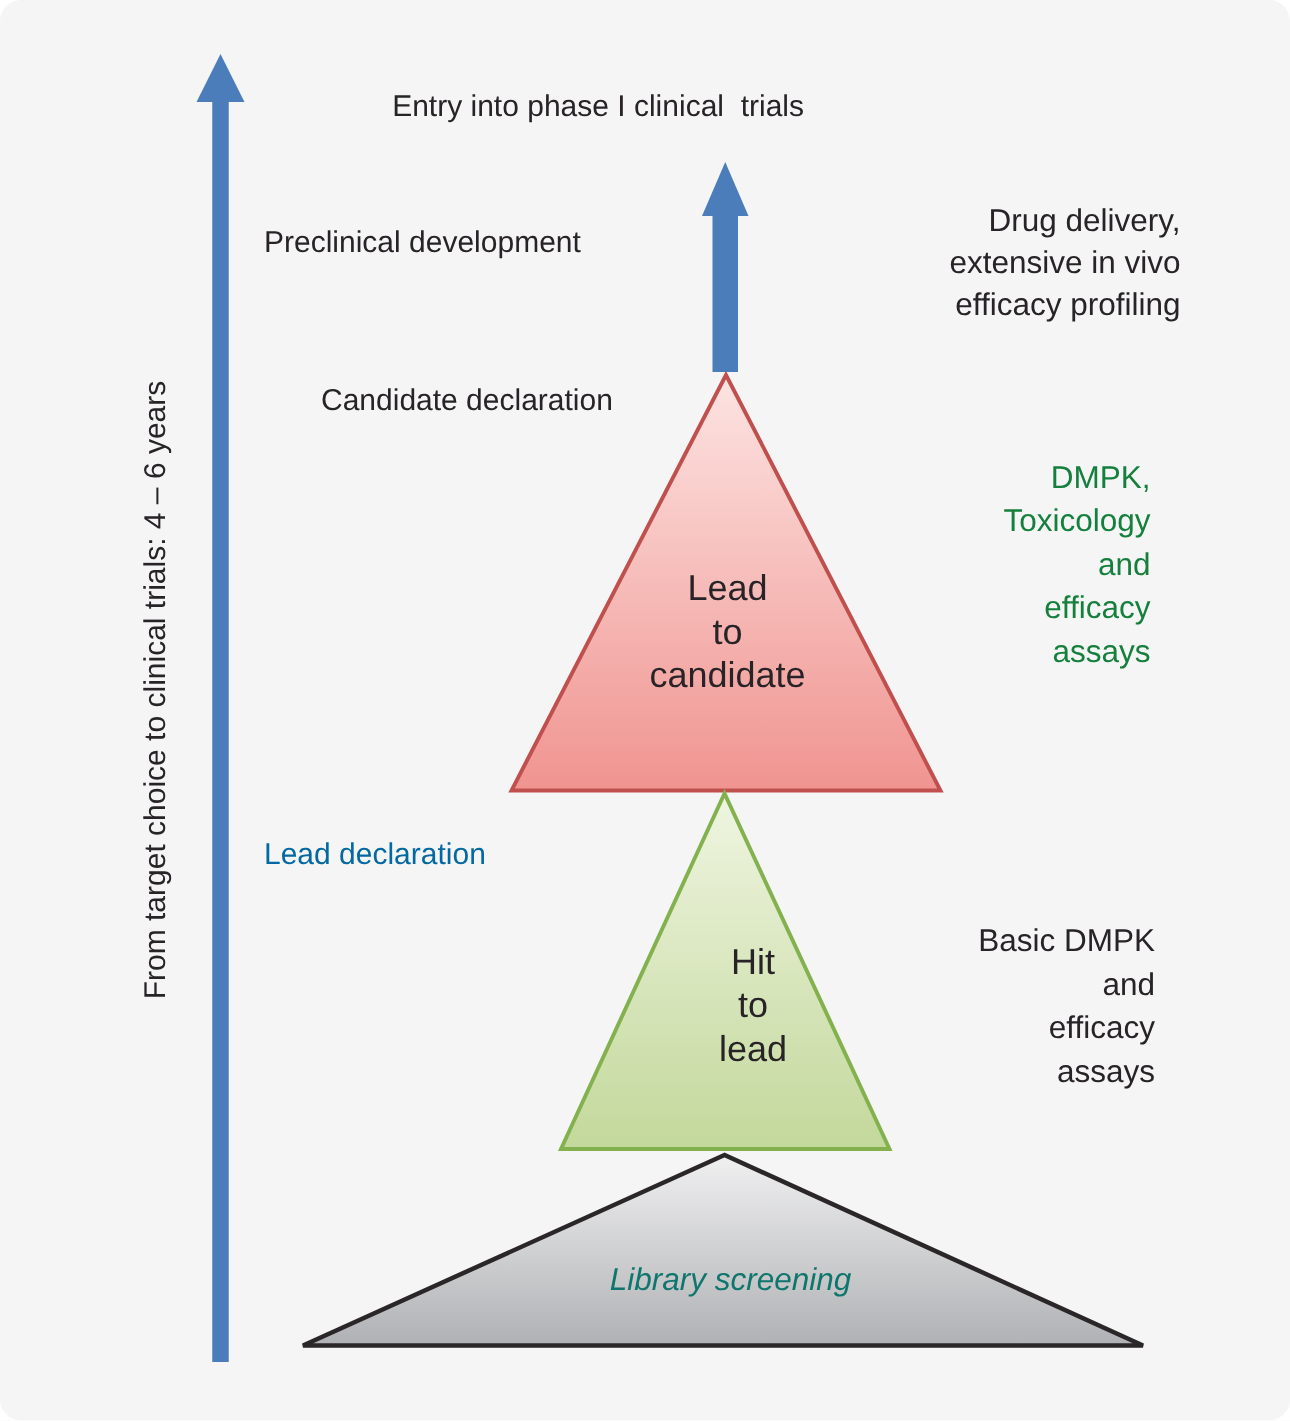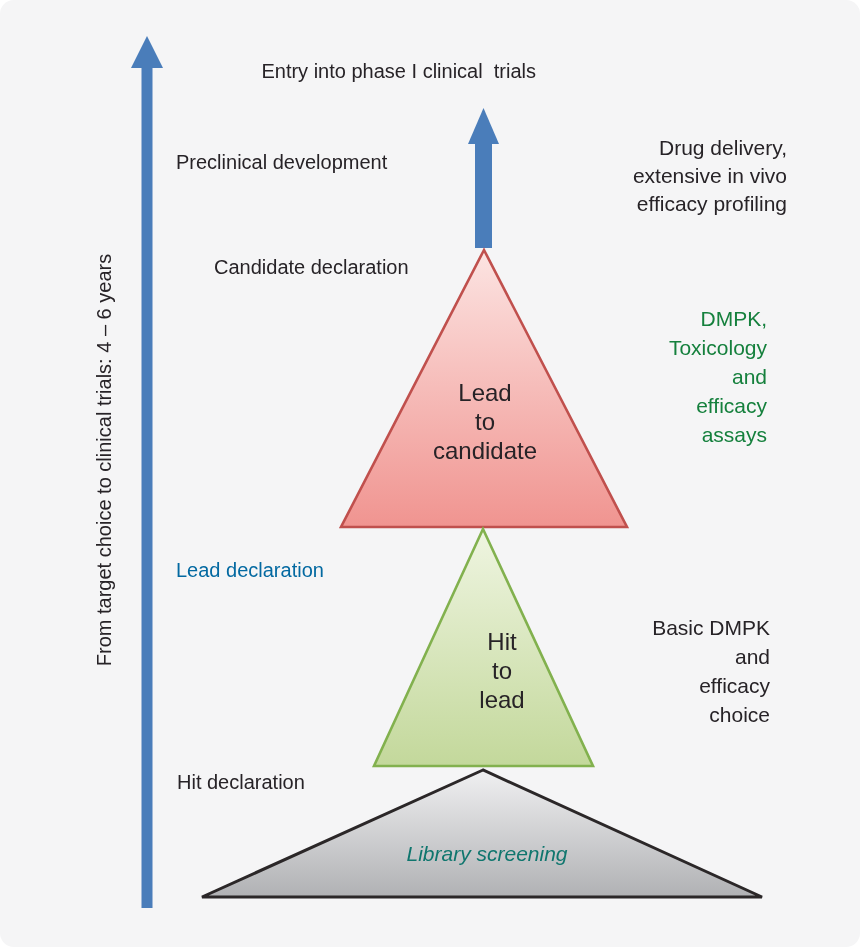--- a/index.html
+++ b/index.html
@@ -90,36 +90,35 @@
     <polygon points="483,529 374,766 593,766" fill="url(#gradGreen)" stroke-width="2.6" stroke="#82b14e"></polygon>
     <polygon points="483,770 202,897 762,897" fill="url(#gradGray)" stroke-width="3" stroke="#2b2728"></polygon>
   </svg>
 
   <div id="axis-label" class="txt" style="color: rgb(39, 35, 39);">From target choice to clinical trials: 4 – 6 years</div>
 
   <div id="ms-entry" class="txt milestone" style="color: rgb(39, 35, 39);">Entry into phase I clinical  trials</div>
   <div id="ms-preclinical" class="txt milestone" style="color: rgb(39, 35, 39);">Preclinical development</div>
   <div id="ms-candidate" class="txt milestone" style="color: rgb(39, 35, 39);">Candidate declaration</div>
   <div id="ms-lead" class="txt milestone" style="color: #0369a1; margin-top: 12px;">Lead declaration</div>
-  <div id="ms-hit" class="txt milestone" style="color: rgb(39, 35, 39);">Hit declaration</div>
 
   <div id="lbl-lead-candidate" class="txt stage-label" style="color: rgb(39, 35, 39);">Lead
 to
 candidate</div>
   <div id="lbl-hit-lead" class="txt stage-label" style="color: rgb(39, 35, 39);">Hit
 to
 lead</div>
   <div id="lbl-library" class="txt" style="color: #0f766e; font-style: italic;">Library screening</div>
 
   <div id="ann-drug-delivery" class="txt annotation" style="color: rgb(39, 35, 39);">Drug delivery,
 extensive in vivo
 efficacy profiling</div>
   <div id="ann-dmpk" class="txt annotation" style="color: #15803d;">DMPK,
 Toxicology
 and
 efficacy
 assays</div>
   <div id="ann-basic-dmpk" class="txt annotation" style="color: rgb(39, 35, 39);">Basic DMPK
 and
 efficacy
-choice</div>
+assays</div>
 
 </div>
 
 </body></html>

